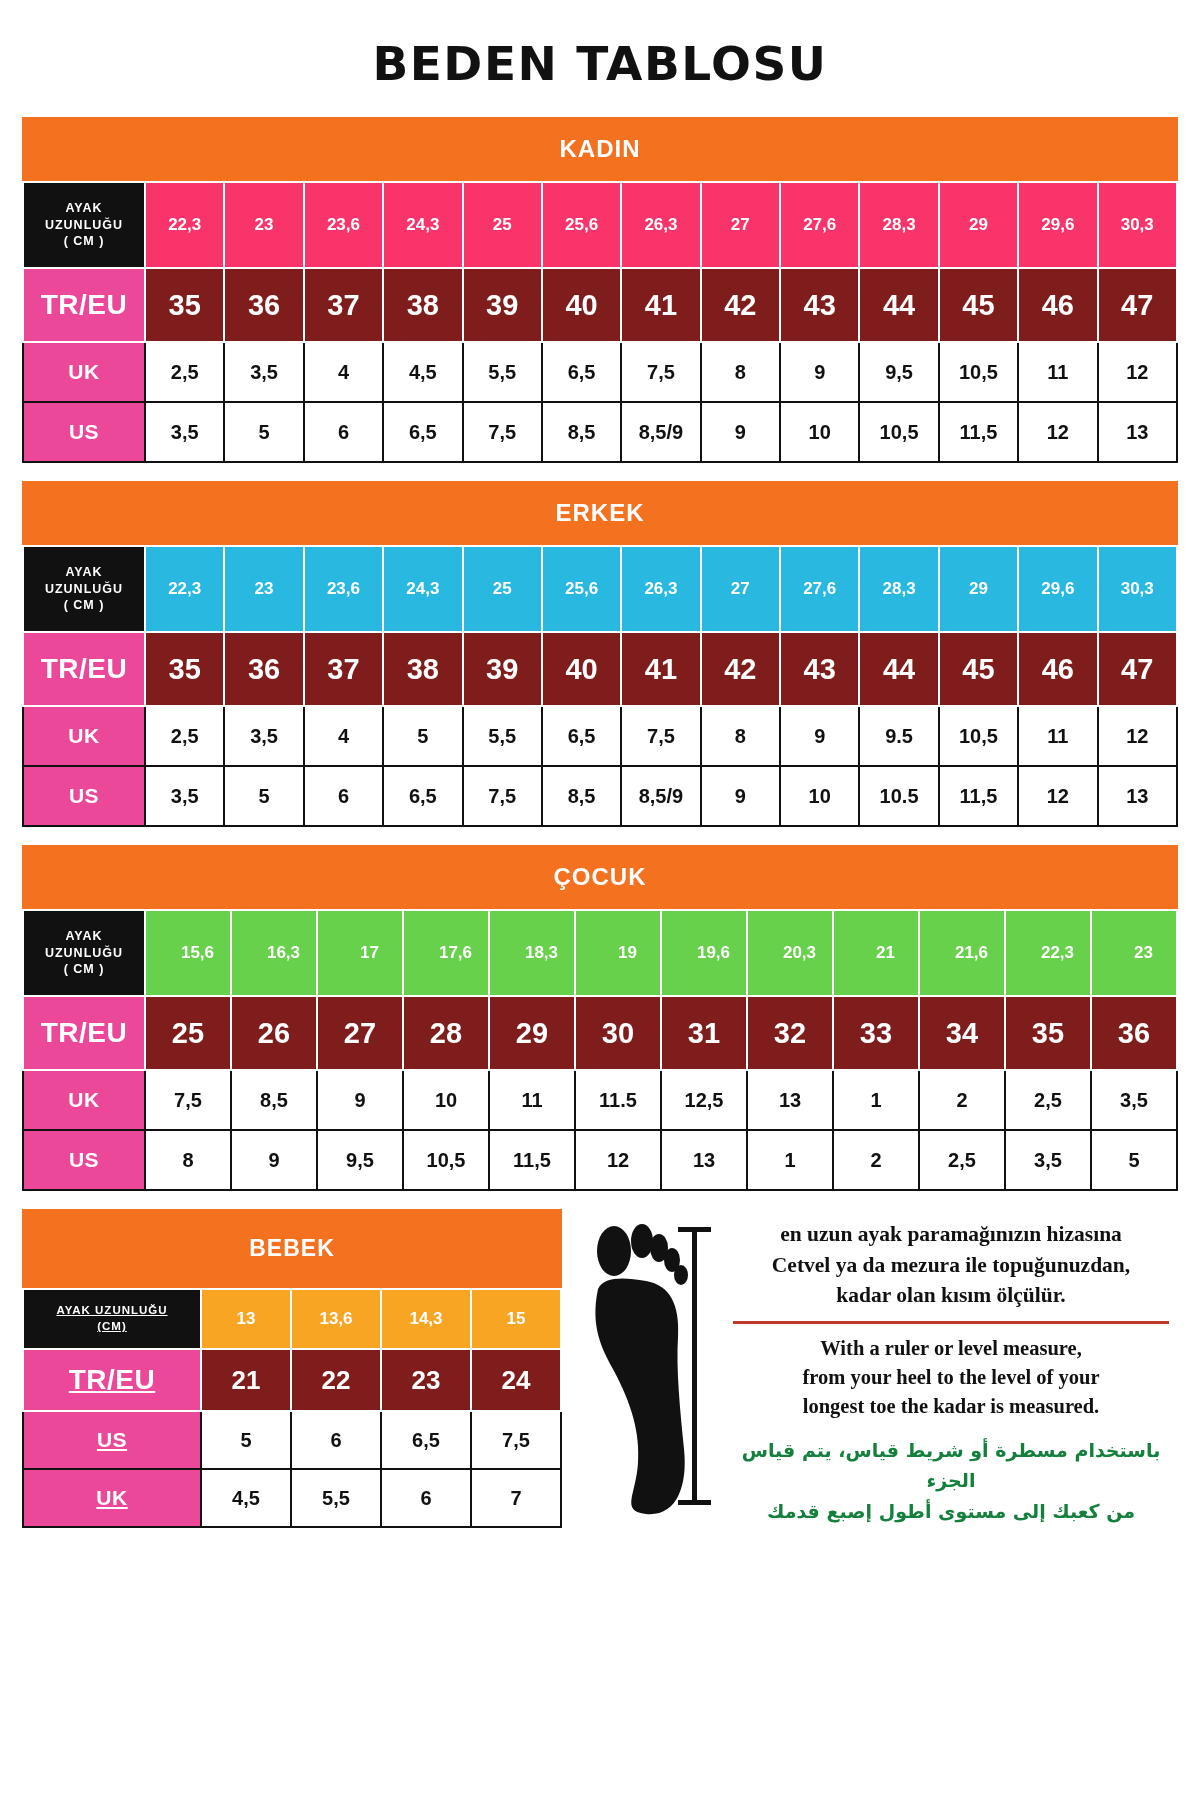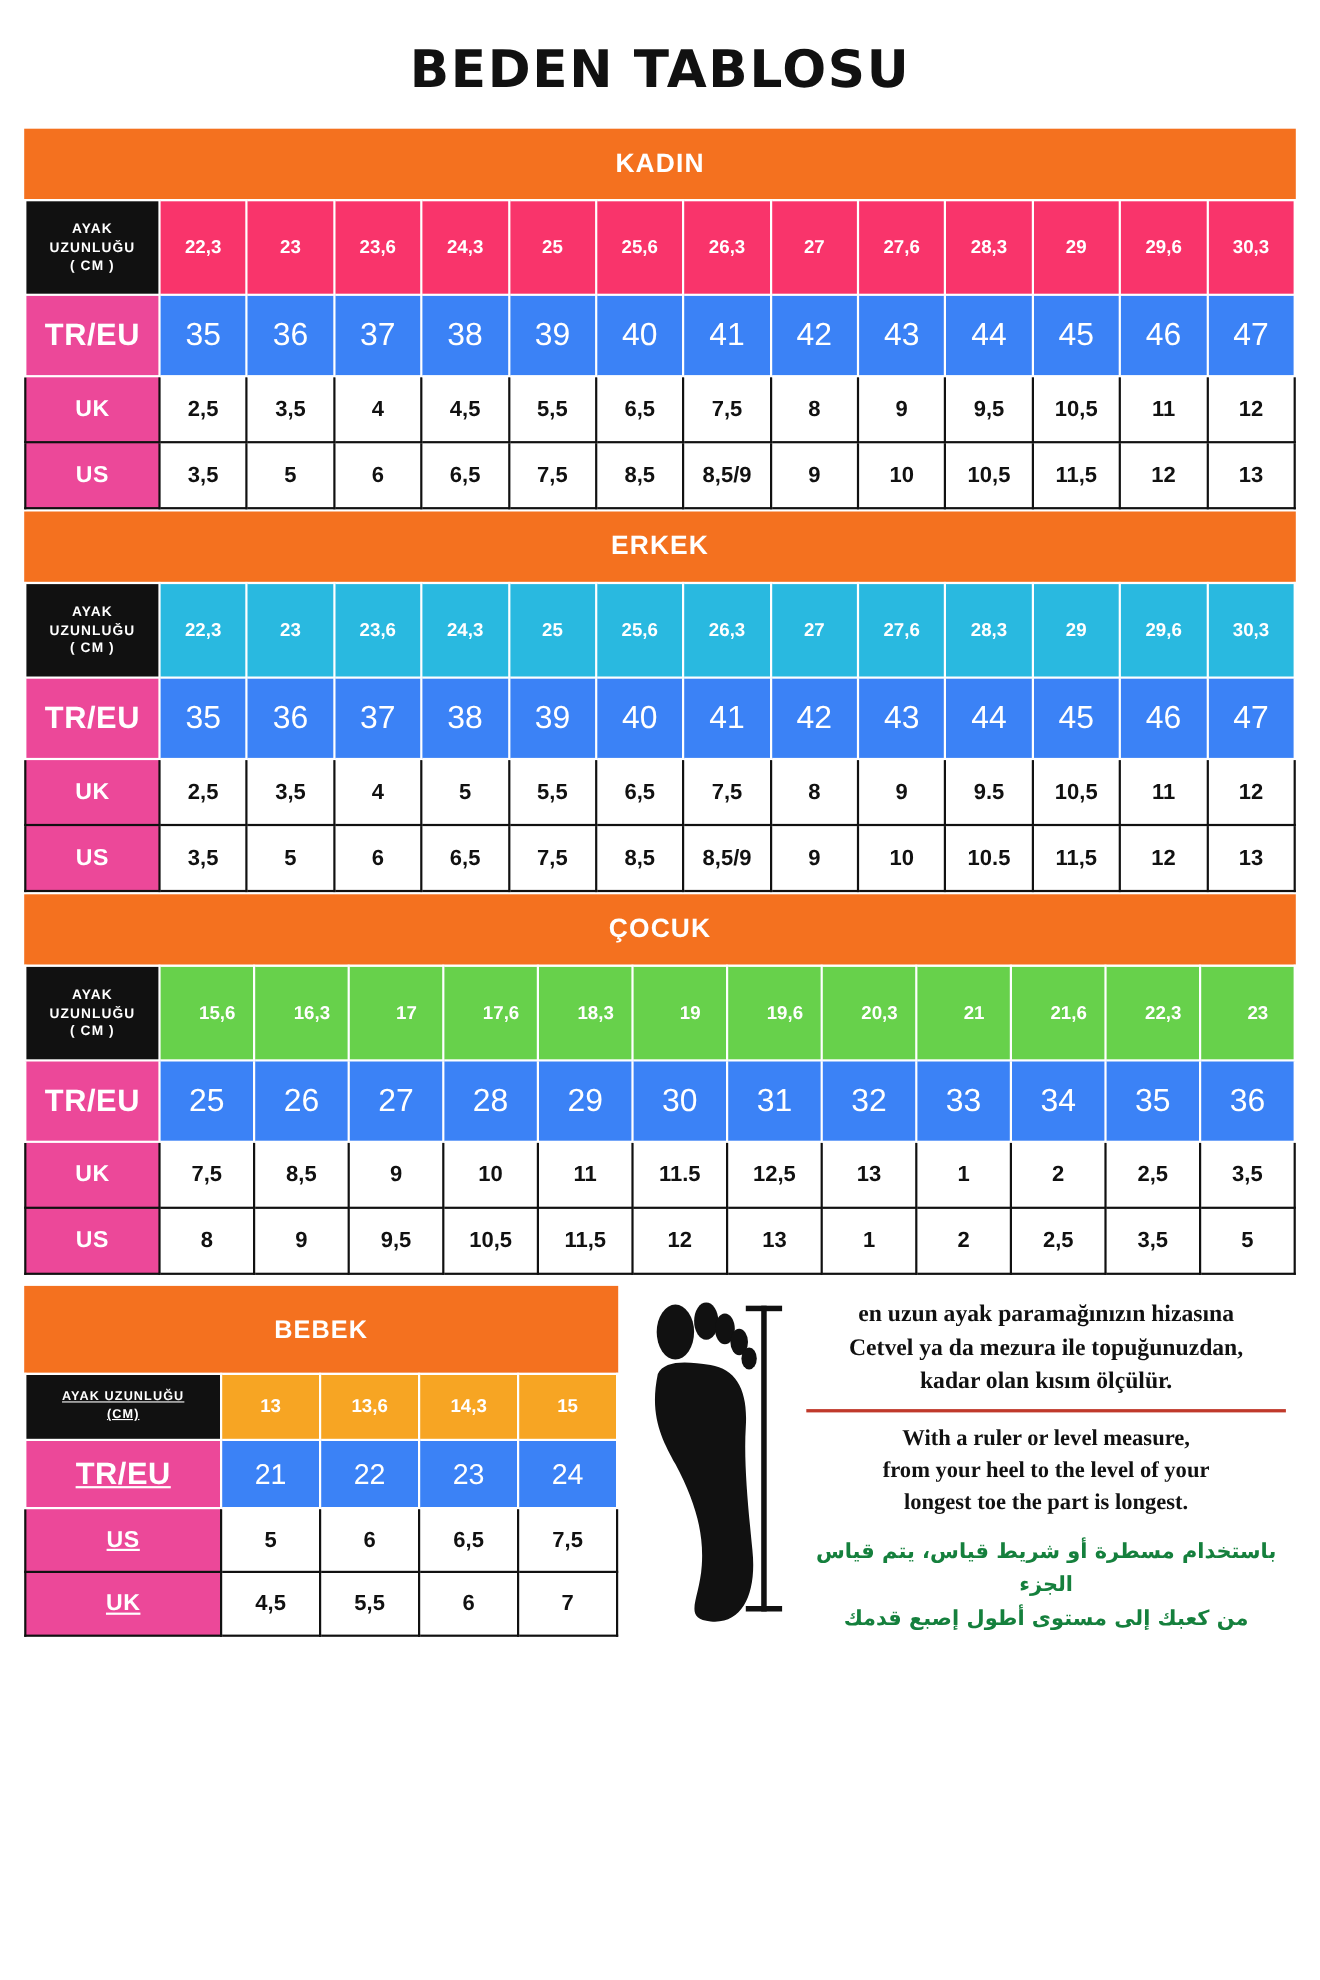--- a/index.html
+++ b/index.html
@@ -17,21 +17,21 @@
   }
   .main-title {
     text-align: center;
     font-size: 47px;
     font-weight: 900;
     letter-spacing: 1.5px;
     color: #111111;
     margin: 14px 0 26px 0;
     font-family: "DejaVu Sans", sans-serif;
   }
-  .section { margin-bottom: 2px; }
+  .section { margin-bottom: 18px; }
   .section-header {
     background: #f4711f;
     color: #ffffff;
     text-align: center;
     font-size: 24px;
     font-weight: 800;
     letter-spacing: 1px;
     padding: 18px 0;
   }
   table {
@@ -61,25 +61,25 @@
     padding: 6px 4px;
   }
   .rowlabel.big { font-size: 28px; font-weight: 800; }
   .cm-row td { font-size: 17px; color: #ffffff; height: 86px; font-weight: 700; }
   .cm-kadin td.val { background: #f9346b; }
   .cm-erkek td.val { background: #29b9e0; }
   .cm-cocuk td.val { background: #67d14b; padding-left: 20px; }
   .cm-bebek td.val { background: #f7a523; }
   .cm-kadin .rowlabel, .cm-erkek .rowlabel, .cm-cocuk .rowlabel, .cm-bebek .rowlabel { background: #111111; }
   .eu-row td.val {
-    background: #3b82f6;
+    background: #7f1d1d;
     color: #ffffff;
     font-size: 29px;
     height: 74px;
-    font-weight: 400;
+    font-weight: 700;
   }
   .plain-row td.val {
     background: #ffffff;
     color: #111111;
     font-size: 20px;
     height: 60px;
     border: 2px solid #111111;
     font-weight: 700;
   }
   .plain-row .rowlabel { border: 2px solid #111111; border-left-color:#111; }
@@ -439,21 +439,21 @@
       <div class="texts">
         <div class="tr-text">
           <div>en uzun ayak paramağınızın hizasına</div>
           <div>Cetvel ya da mezura ile topuğunuzdan,</div>
           <div>kadar olan kısım ölçülür.</div>
         </div>
         <div class="divider"></div>
         <div class="en-text">
           <div>With a ruler or level measure,</div>
           <div>from your heel to the level of your</div>
-          <div>longest toe the part is longest.</div>
+          <div>longest toe the kadar is measured.</div>
         </div>
         <div class="ar-text">
           <div>باستخدام مسطرة أو شريط قياس، يتم قياس الجزء</div>
           <div>من كعبك إلى مستوى أطول إصبع قدمك</div>
         </div>
       </div>
     </div>
 
   </div>
 </div>

